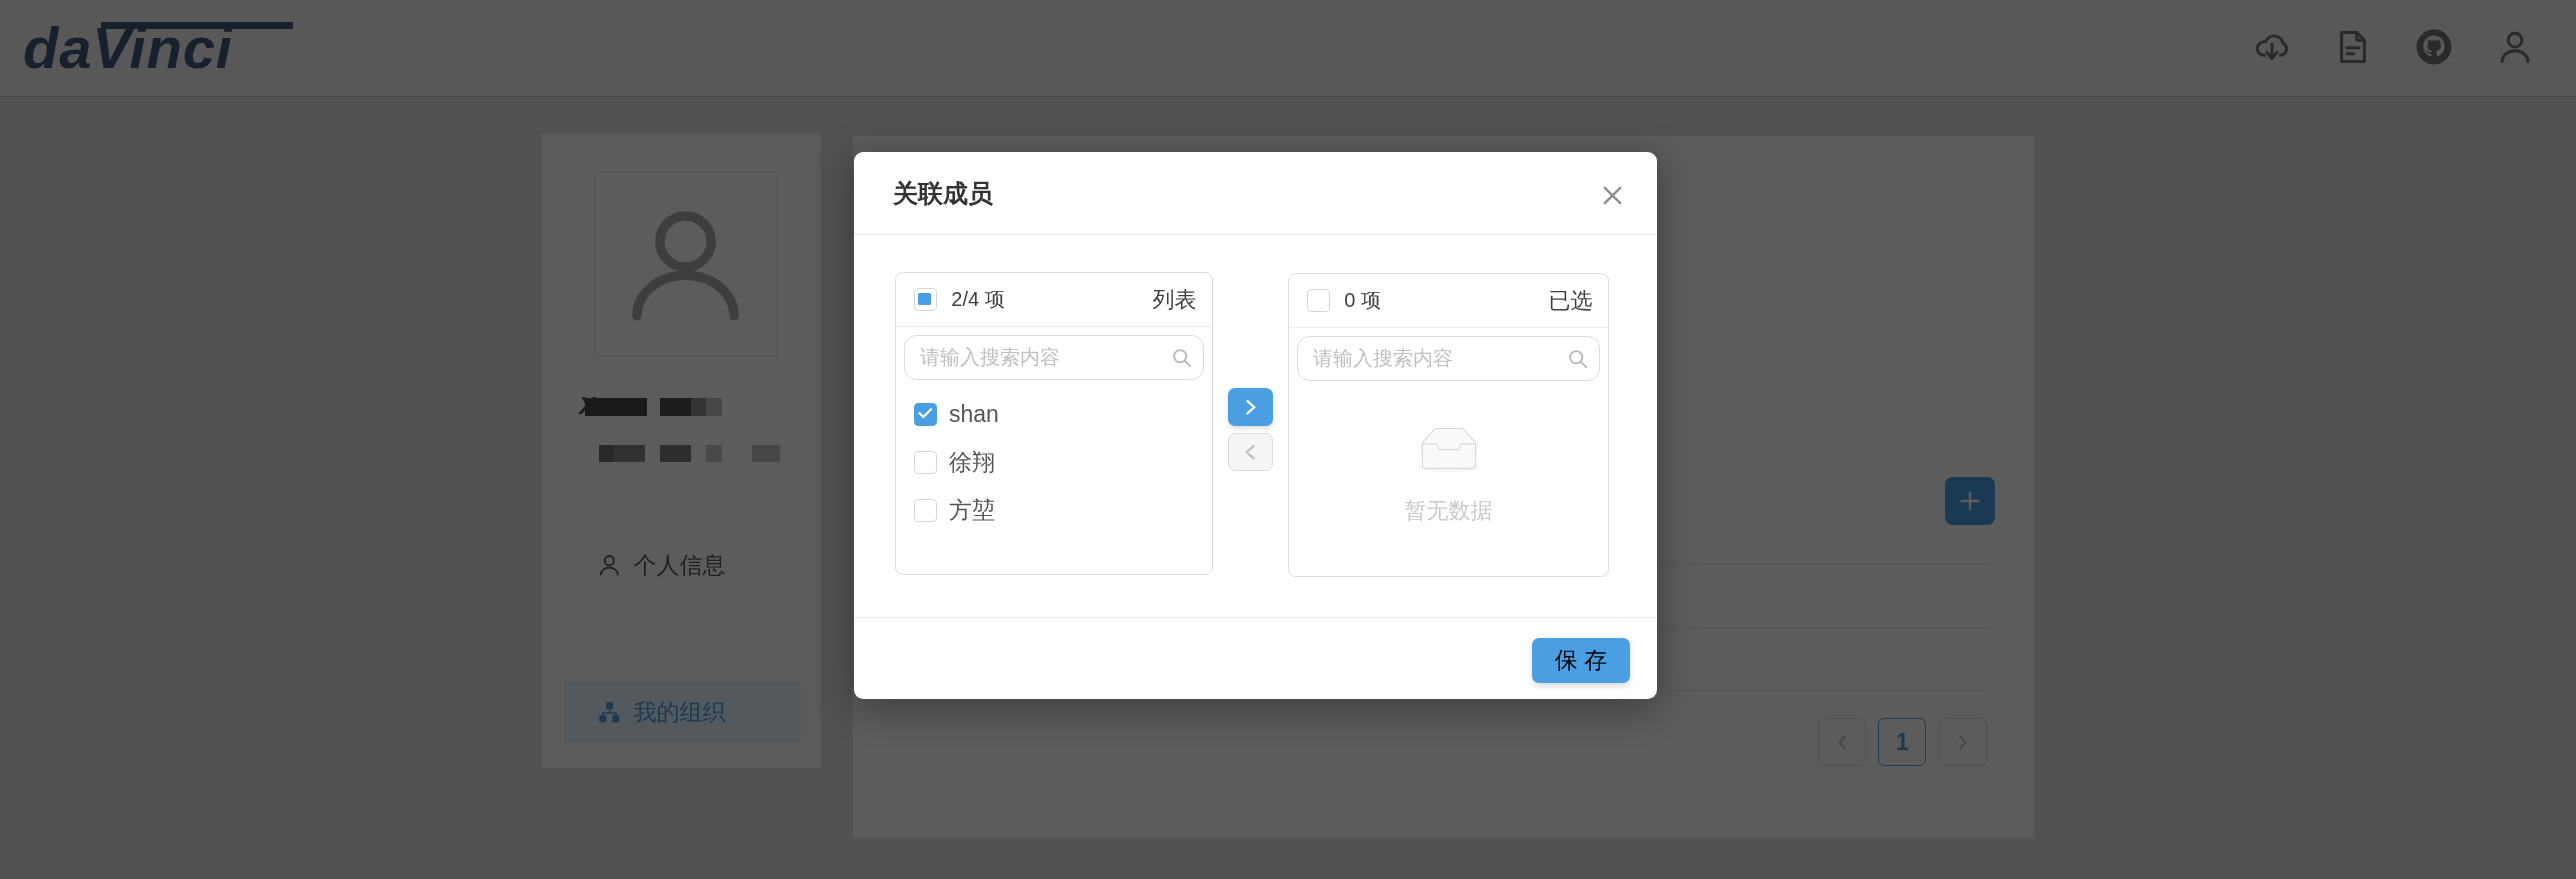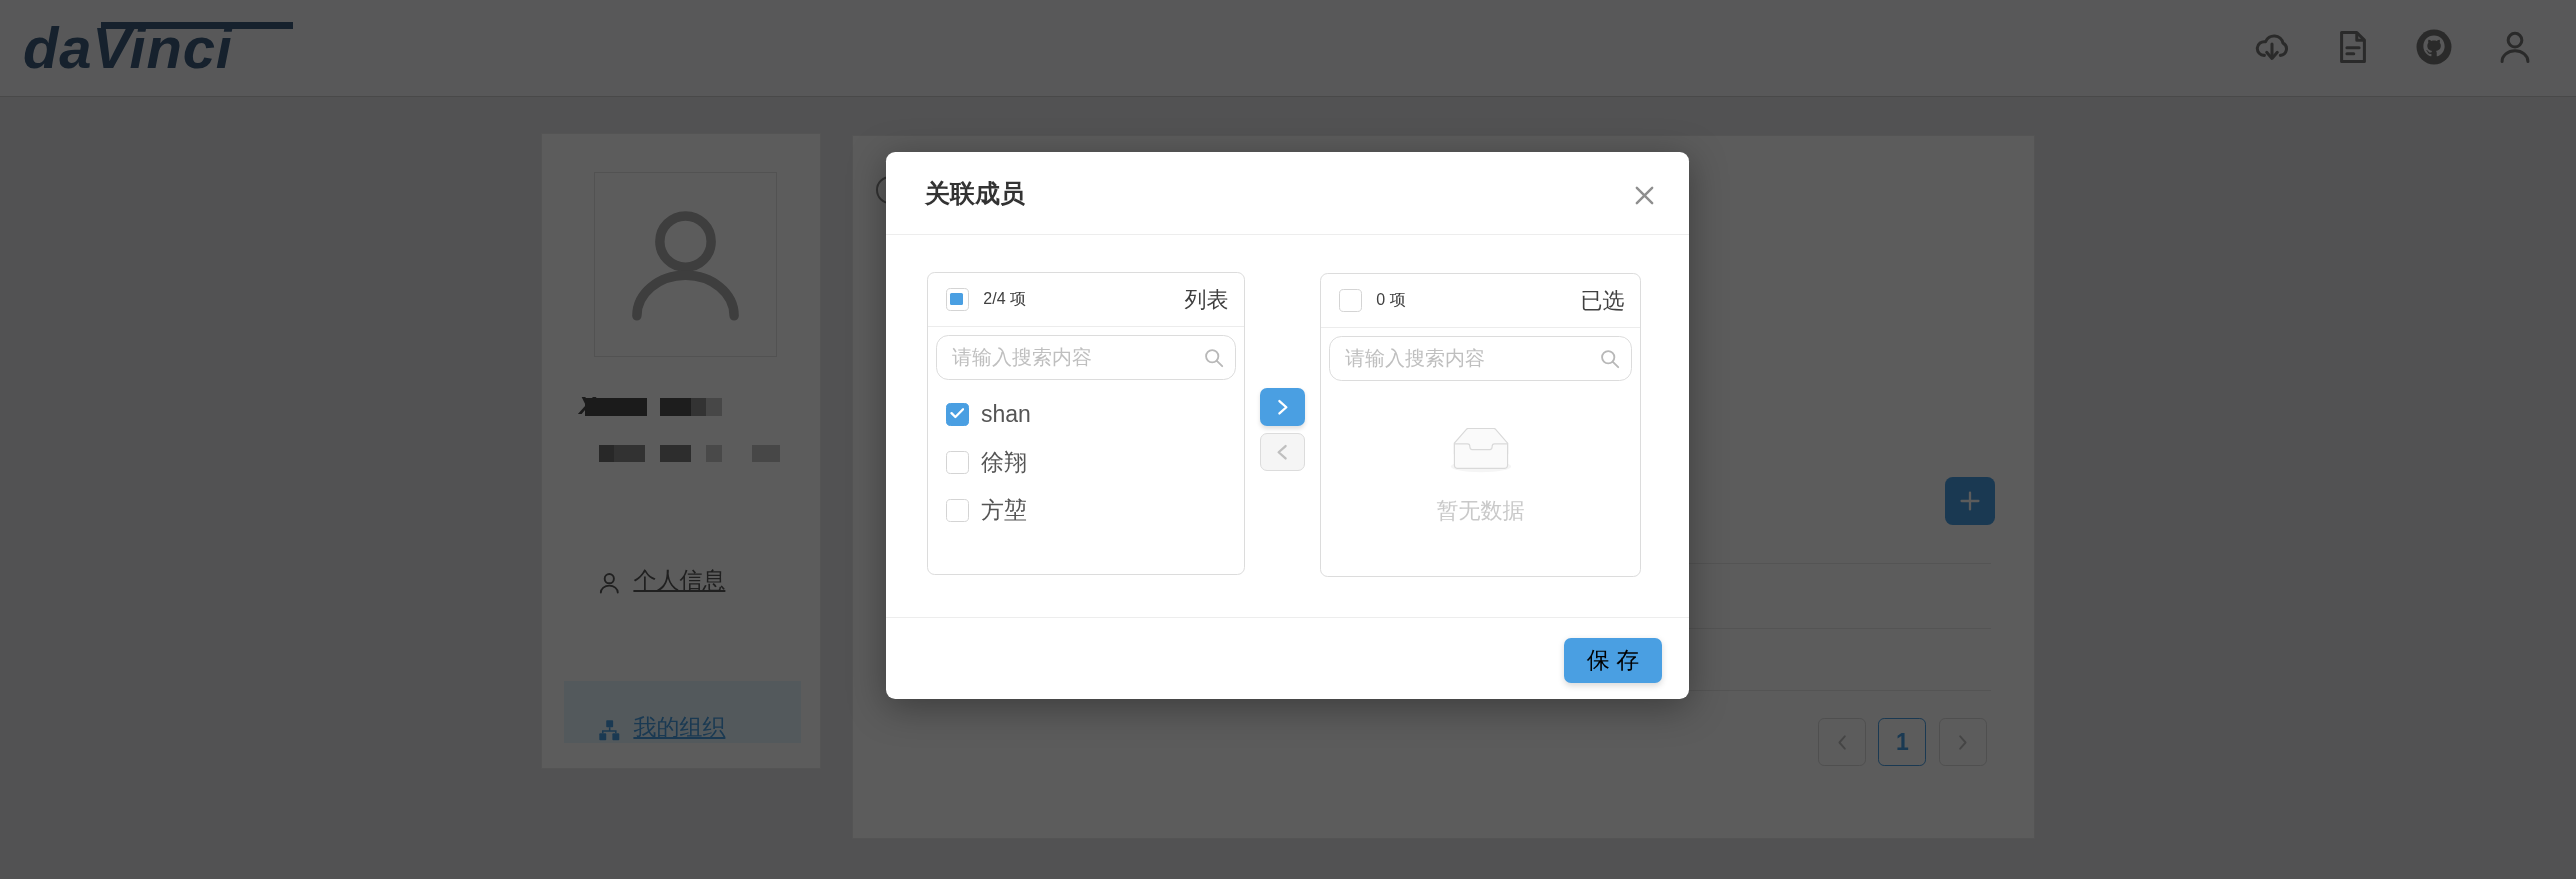--- a/index.html
+++ b/index.html
@@ -15,52 +15,52 @@
   .top-icons { position:absolute; right:42px; top:28px; display:flex; gap:43px; align-items:center; }
   .top-icon { width:38px; height:38px; color:#757575; cursor:pointer; }
   .top-icon svg { width:38px; height:38px; display:block; }
 
   
   .side-card { position:absolute; left:541px; top:133px; width:280px; height:636px; background:#ffffff; border:0.8px solid #e9e9e9; z-index:1; }
   .avatar-box { position:absolute; left:52px; top:38px; width:183px; height:185px; border:0.8px solid #e3e3e3; display:flex; align-items:center; justify-content:center; }
   .avatar-box svg { width:135px; height:135px; }
   .redact { position:absolute; }
   .mask-x { position:absolute; left:37px; top:258px; font-size:24.6px; font-weight:700; color:#4d4d4d; font-style:italic; }
-  .menu-item { position:absolute; left:21.5px; width:237px; height:62px; display:flex; align-items:flex-end; padding-left:33px; gap:12.3px; color:#595959; font-size:23px; cursor:pointer;text-decoration:underline; }
+  .menu-item { position:absolute; left:21.5px; width:237px; height:62px; display:flex; align-items:center; padding-left:33px; gap:12.3px; color:#595959; font-size:23px; cursor:pointer; }
   .menu-item svg { width:24.6px; height:24.6px; flex:0 0 24.6px; }
   .menu-item.selected { background:#e6f7ff; color:var(--primary,#4a9fe2); }
 
   
   .main-card { position:absolute; left:852px; top:135px; width:1183px; height:704px; background:#ffffff; border:0.8px solid #e9e9e9; z-index:1; }
   .title-circle { position:absolute; left:23px; top:40px; width:28px; height:28px; border:2.3px solid #8c8c8c; border-radius:50%; }
   .plus-btn { position:absolute; left:1092px; top:341px; width:50px; height:48px; border-radius:7.7px; background:var(--primary,#4a9fe2); border:none; cursor:pointer; display:flex; align-items:center; justify-content:center; }
   .plus-btn svg { width:26px; height:26px; }
   .bg-table { position:absolute; left:45px; top:427px; width:1093px; border-top:1.5px solid #e9e9e9; }
   .bg-row1 { height:65px; border-bottom:1.5px solid #e9e9e9; }
   .bg-row2 { height:62px; border-bottom:1.5px solid #e9e9e9; }
   .pager { position:absolute; left:965px; top:582px; display:flex; gap:12.3px; }
   .page-box { width:48px; height:48px; border:1.5px solid #dcdcdc; border-radius:6.2px; background:#fff; display:flex; align-items:center; justify-content:center; color:#bfbfbf; cursor:pointer; font-size:23px; }
   .page-box svg { width:17px; height:17px; }
   .page-box.current { border-color:var(--primary,#4a9fe2); color:var(--primary,#4a9fe2); font-weight:600; }
 
   
   .mask { position:absolute; inset:0; background:rgba(0,0,0,0.64); z-index:40; }
 
   
-  .modal { position:absolute; left:886px; top:152px; width:803px; height:547px; background:#fff; border-radius:9.2px; z-index:60; box-shadow:0 7.7px 37px rgba(0,0,0,0.35); }
+  .modal { position:absolute; left:854px; top:152px; width:803px; height:547px; background:#fff; border-radius:9.2px; z-index:60; box-shadow:0 7.7px 37px rgba(0,0,0,0.35); }
   .m-header { position:absolute; left:0; top:0; right:0; height:83px; border-bottom:1.5px solid #ededed; }
   .m-title { position:absolute; left:39px; top:0; line-height:82px; font-size:25px; font-weight:600; color:#333; }
   .m-close { position:absolute; right:28px; top:26px; width:34px; height:34px; border:none; background:transparent; cursor:pointer; color:#8f8f8f; display:flex; align-items:center; justify-content:center; }
   .m-close svg { width:23px; height:23px; }
 
   .panel { position:absolute; border:1.5px solid #dcdcdc; border-radius:7.7px; background:#fff; overflow:hidden; }
   .panel.src { left:41px; top:120px; width:318px; height:303px; }
   .panel.dst { left:434px; top:121px; width:321px; height:304px; }
   .p-header { position:absolute; left:0; top:0; right:0; height:54px; border-bottom:1.5px solid #ececec; display:flex; align-items:center; padding:0 15.4px 0 17.7px; gap:14.6px; }
-  .p-count { font-size:16px; color:#404040; }
+  .p-count { font-size:20px; color:#404040; }
   .p-title { margin-left:auto; font-size:22px; color:#404040; }
   .p-search { position:absolute; left:7.7px; right:7.7px; top:62px; height:45px; }
   .p-search input { width:100%; height:45px; border:1.5px solid #dcdcdc; border-radius:12.3px; padding:0 46px 0 15.4px; font-size:20px; color:#595959; outline:none; font-family:inherit; }
   .p-search input::placeholder { color:#bfbfbf; }
   .search-ico { position:absolute; right:12.3px; top:11.5px; width:21.5px; height:21.5px; color:#b8b8b8; pointer-events:none; }
   .search-ico svg { width:21.5px; height:21.5px; }
   .p-list { position:absolute; left:0; right:0; top:117px; bottom:0; overflow:hidden; }
   .t-item { height:48px; display:flex; align-items:center; padding-left:17.7px; gap:12.3px; font-size:23px; color:#555; cursor:pointer; }
 
   .cbx { width:23px; height:23px; border:1.5px solid #d4d4d4; border-radius:4.6px; background:#fff; flex:0 0 23px; position:relative; cursor:pointer; }

